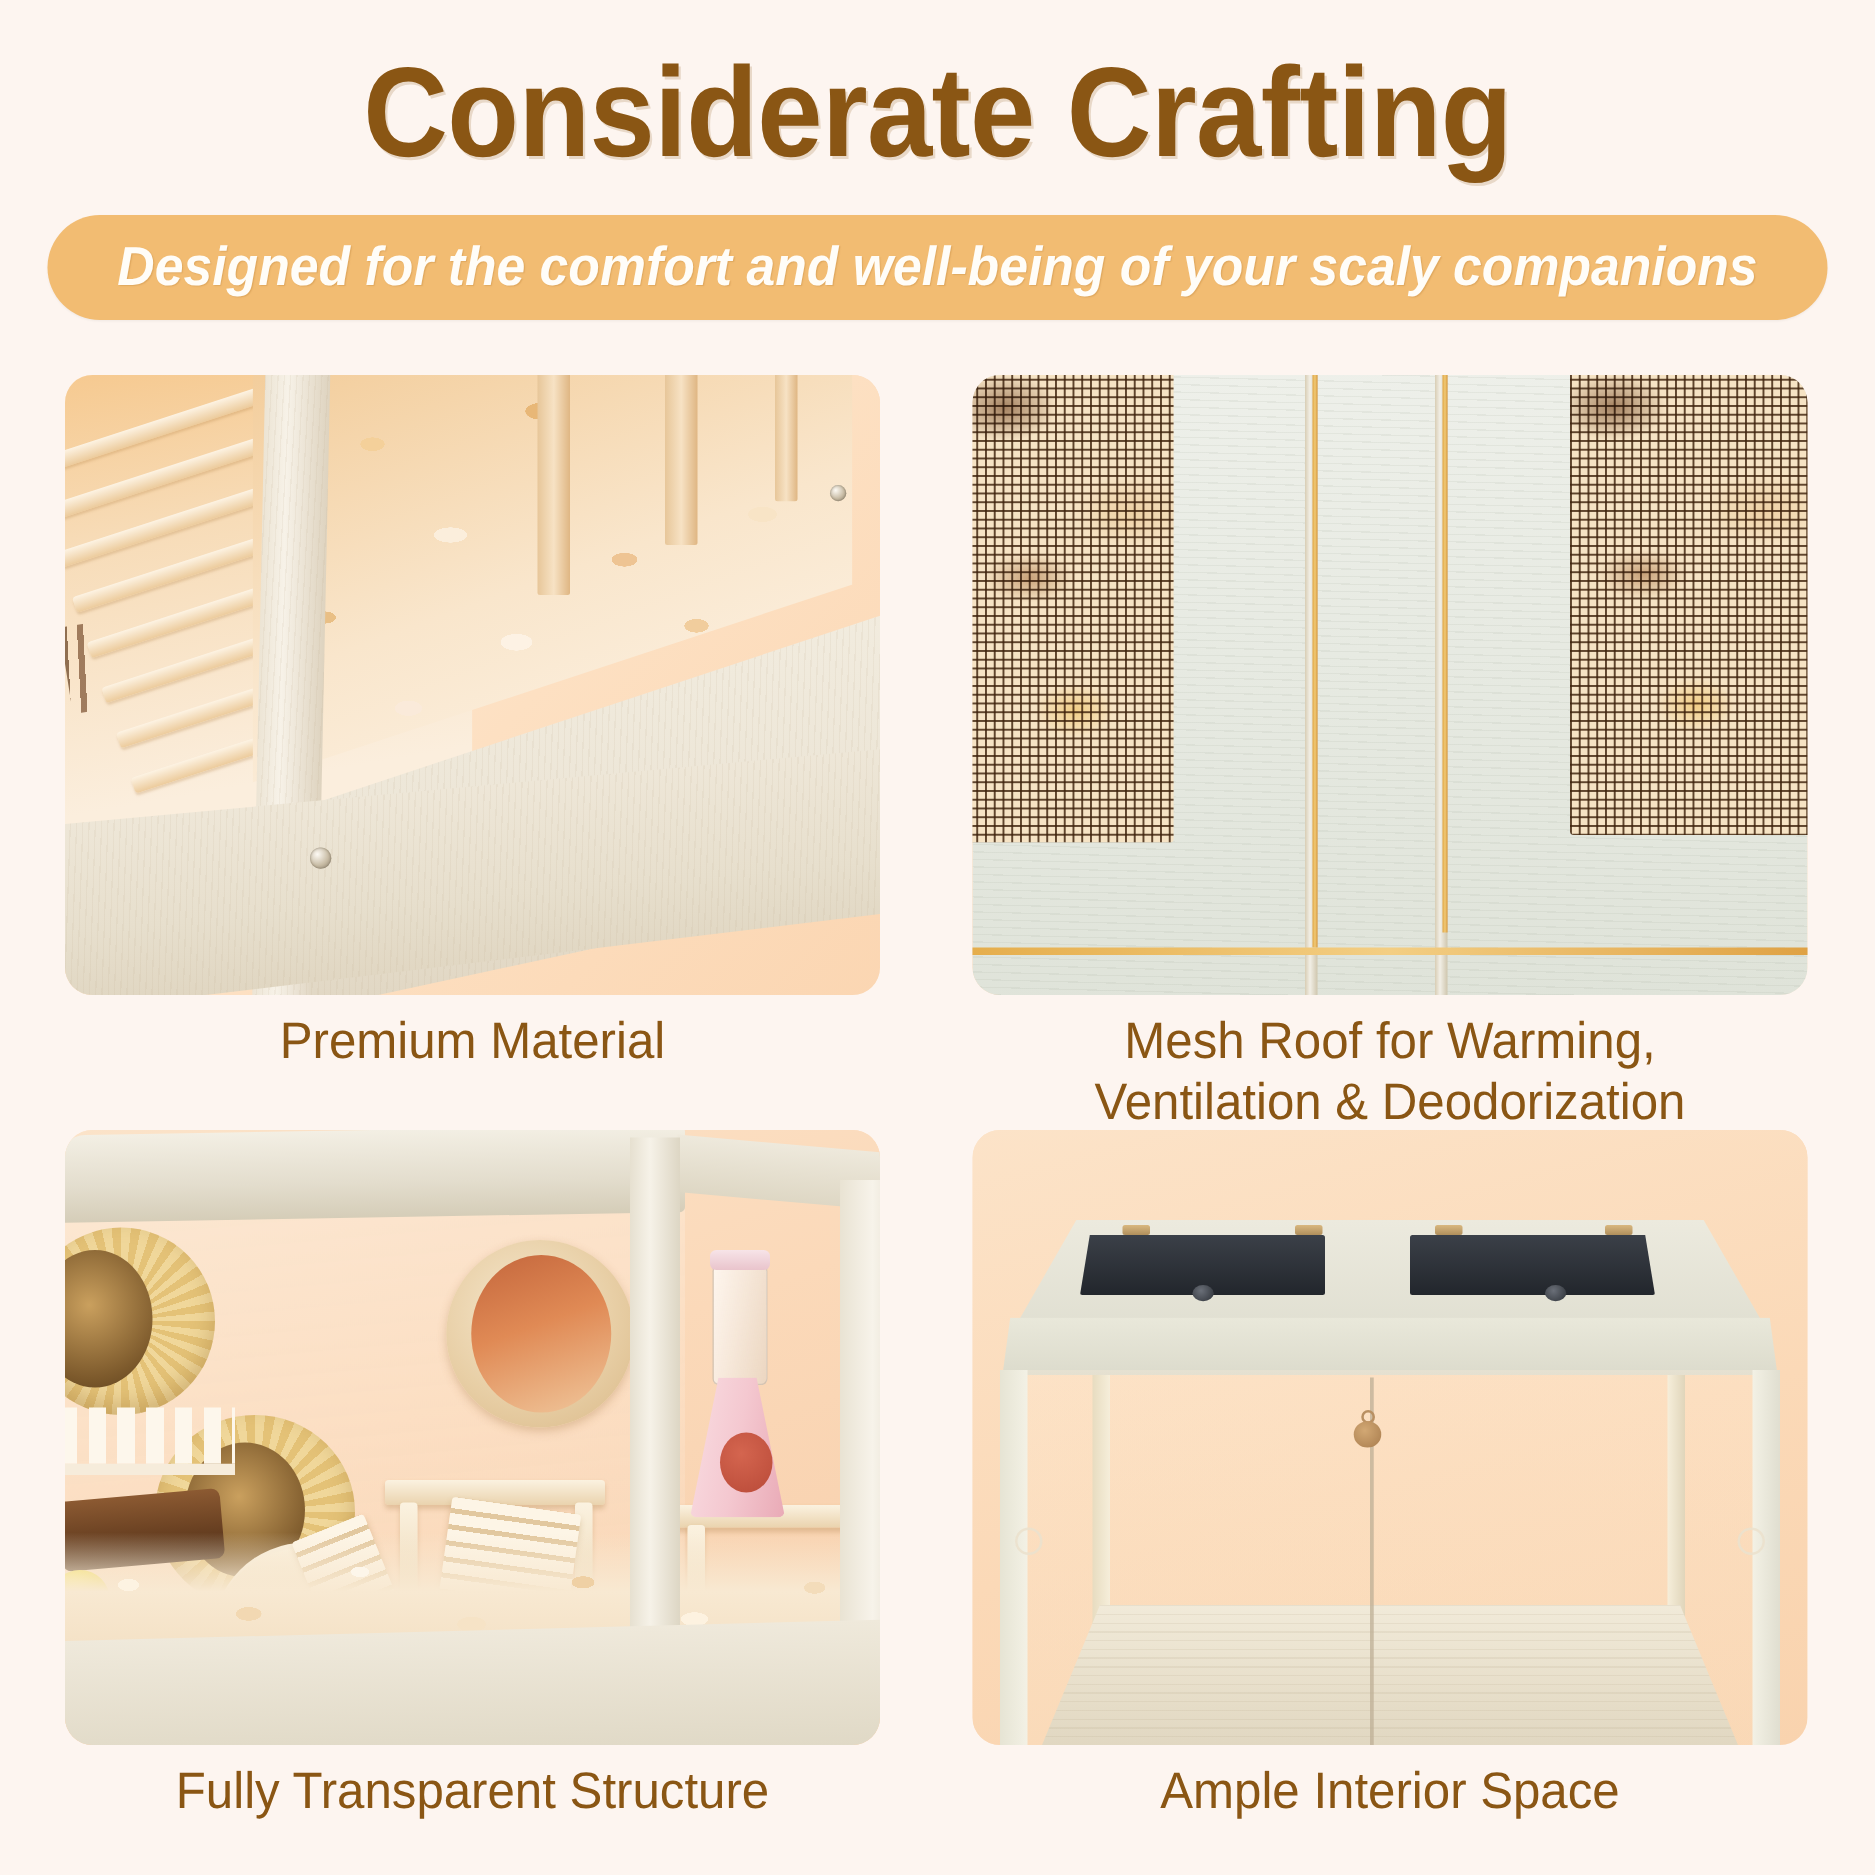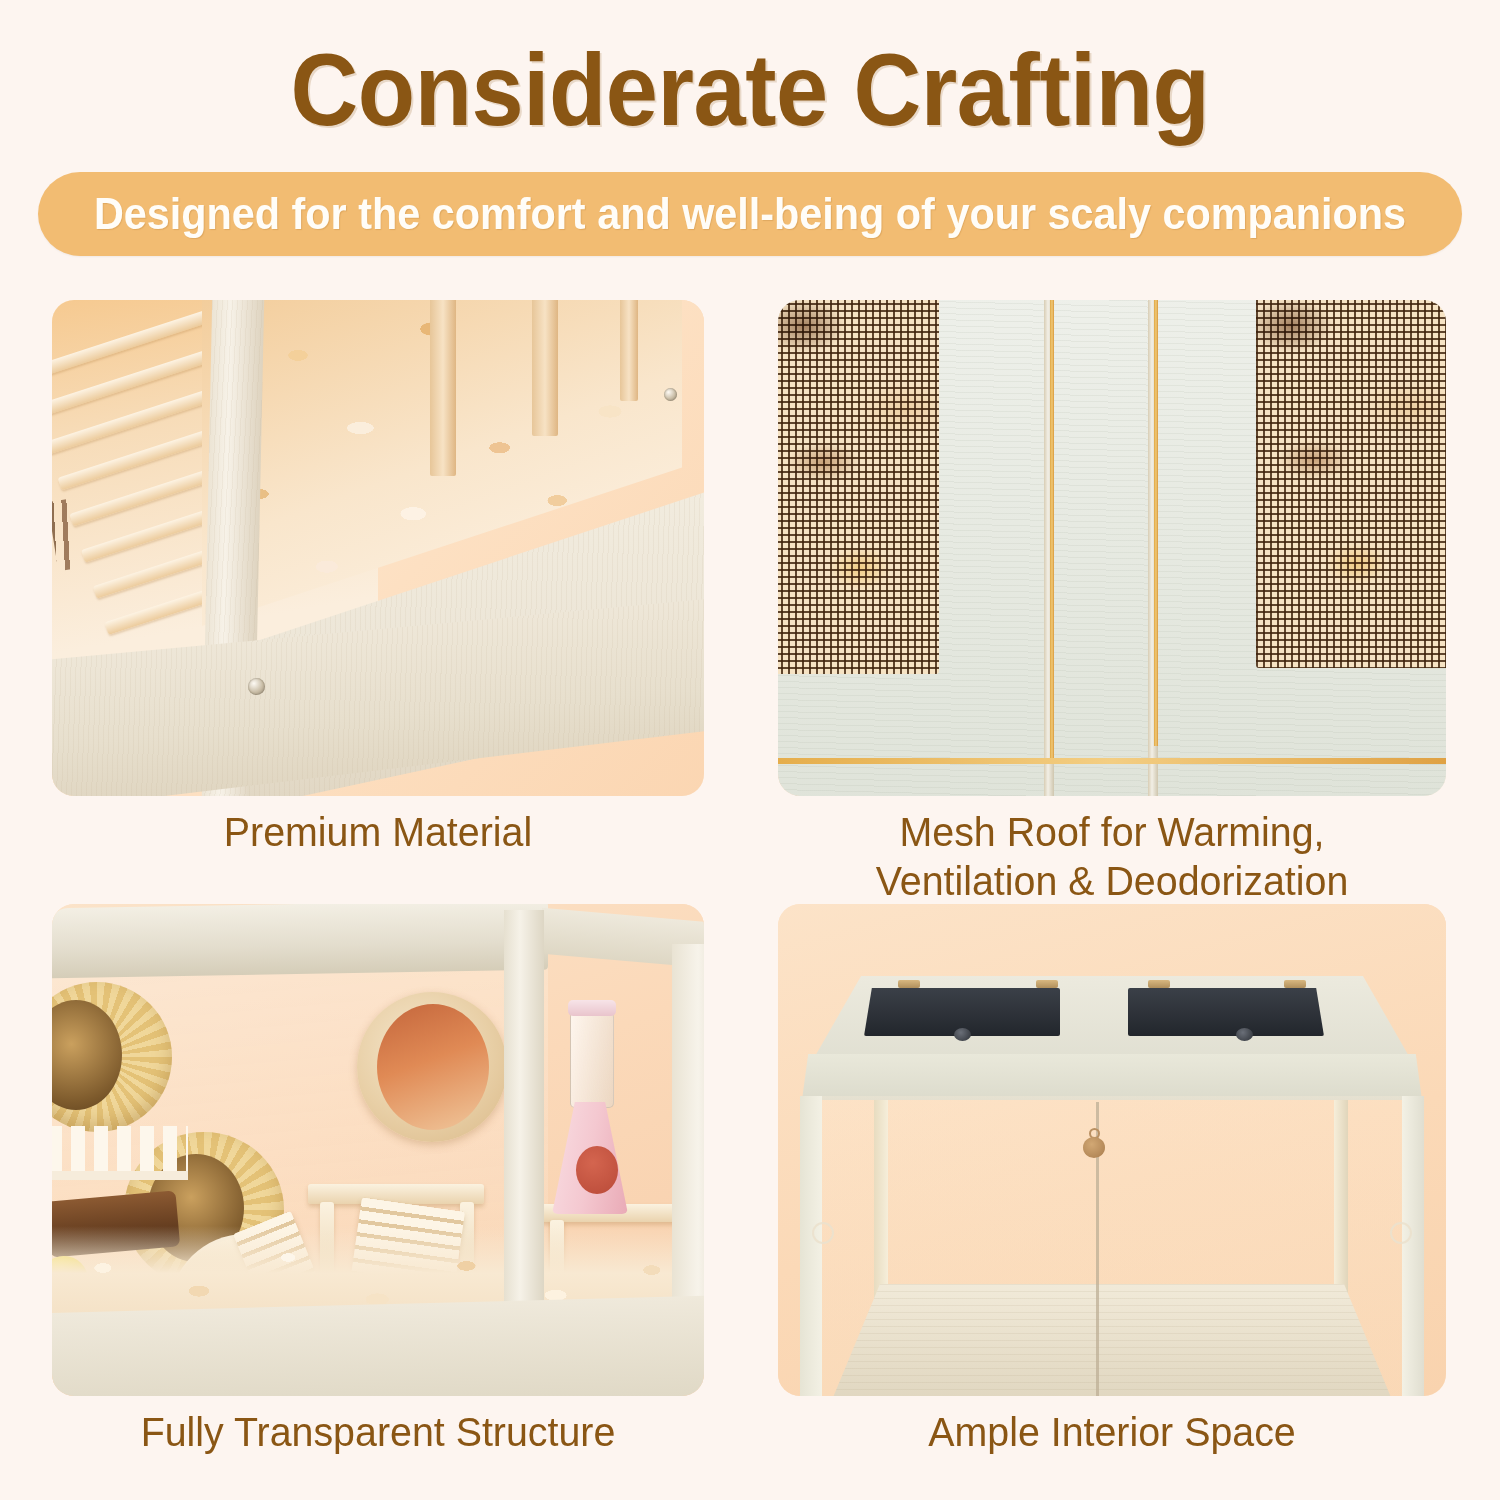--- a/index.html
+++ b/index.html
@@ -36,20 +36,21 @@
     top: 172px;
     left: 38px;
     width: 1424px;
     height: 84px;
     background: #f2bc72;
     border-radius: 42px;
     display: flex;
     align-items: center;
     justify-content: center;
     box-shadow: 0 1px 2px rgba(0,0,0,0.05);
+    font-style: italic;
   }
 
   .subtitle-text {
     font-size: 44px;
     line-height: 50px;
     color: #fffdf8;
     font-weight: 600;
     transform: scaleX(0.94);
     white-space: nowrap;
     text-shadow: 1px 1px 1px rgba(170,110,40,0.25);

